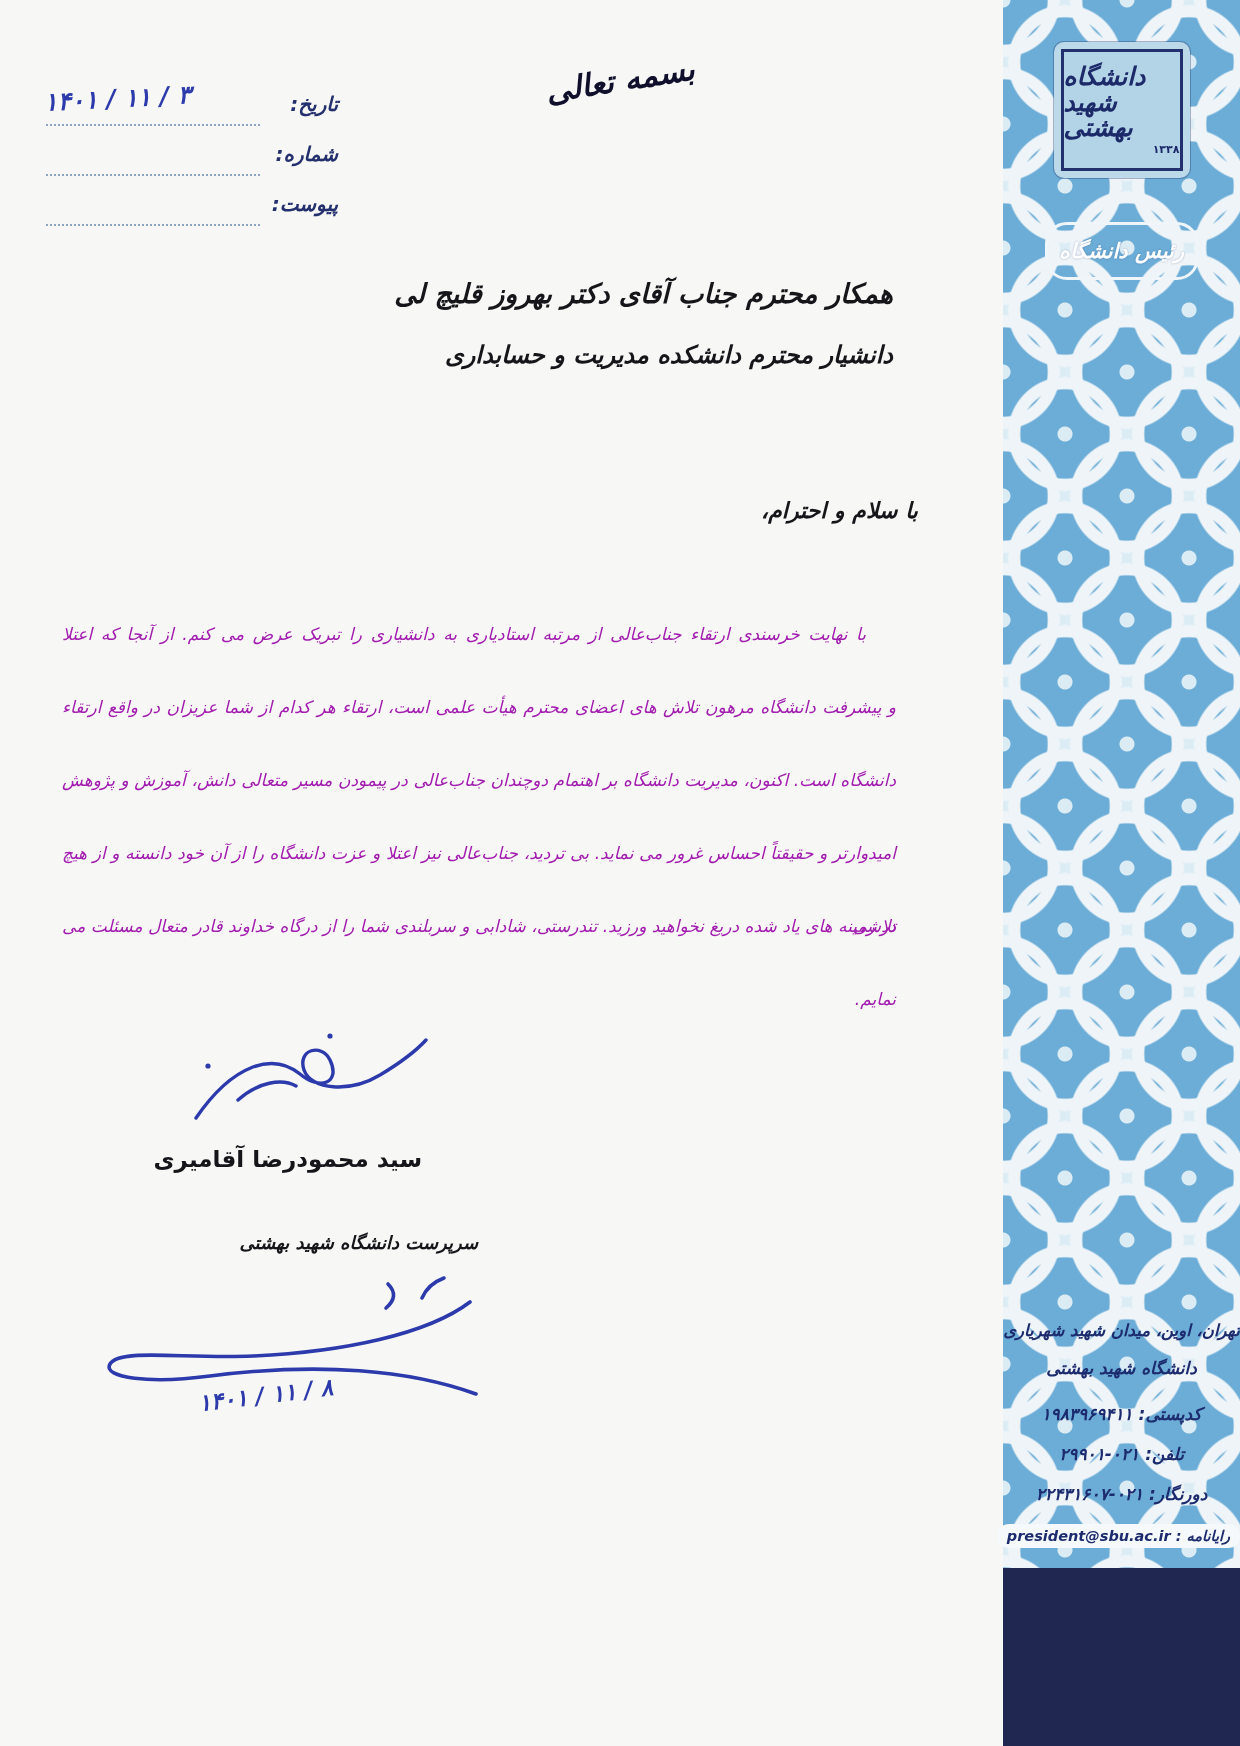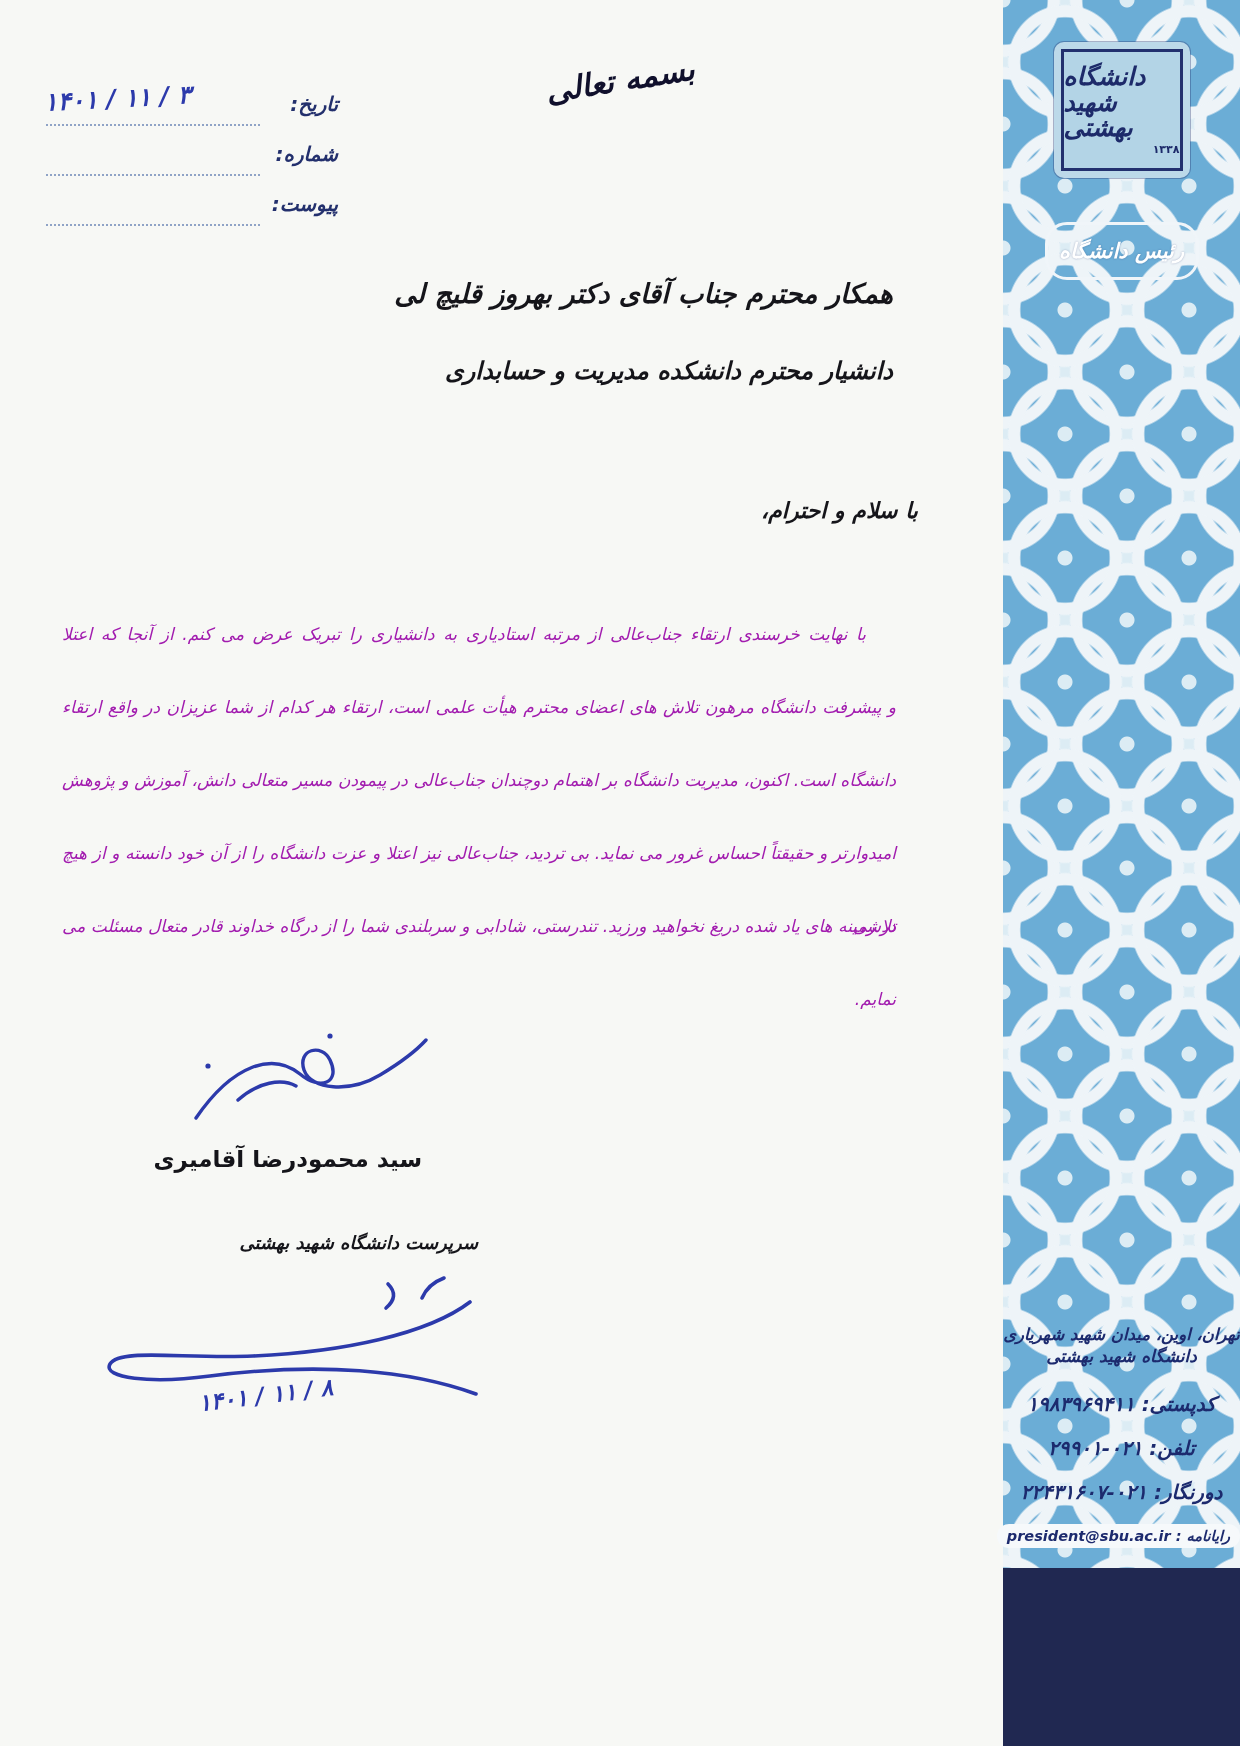--- a/index.html
+++ b/index.html
@@ -36,21 +36,21 @@
 
   
   .besmellah{
     position:absolute;left:500px;top:62px;width:240px;
     text-align:center;font-size:31px;font-weight:bold;font-style:italic;
     color:#10102c;transform:rotate(-9deg);direction:rtl;
   }
 
   
   .recipient{position:absolute;right:347px;top:278px;text-align:right;direction:rtl;}
-  .recipient-l1{font-size:27px;font-weight:bold;font-style:italic;margin-bottom:48px;white-space:nowrap;}
+  .recipient-l1{font-size:27px;font-weight:bold;font-style:italic;margin-bottom:32px;white-space:nowrap;}
   .recipient-l2{font-size:24px;font-weight:bold;font-style:italic;white-space:nowrap;}
 
   
   .salutation{
     position:absolute;right:322px;top:498px;
     font-size:22px;font-style:italic;font-weight:bold;direction:rtl;white-space:nowrap;
   }
 
   
   .letter-body{position:absolute;left:62px;top:598px;width:834px;}
@@ -107,23 +107,23 @@
     border:3px solid #f0f5f9;border-radius:22px;
     display:flex;align-items:center;justify-content:center;
     color:#ffffff;font-size:21px;font-weight:bold;font-style:italic;direction:rtl;
     text-shadow:0 0 2px rgba(30,50,110,.4);
   }
   .sidebar-address{
     position:absolute;left:0;right:0;bottom:198px;
     text-align:center;direction:rtl;color:#1c2a6e;
     font-weight:bold;font-style:italic;
   }
-  .addr-line1{font-size:16.5px;margin-bottom:2px;white-space:nowrap;}
+  .addr-line1{font-size:16.5px;margin-bottom:18px;white-space:nowrap;}
   .addr-line2{font-size:17px;margin-bottom:26px;}
-  .contact-row{font-size:20px;margin-bottom:20px;white-space:nowrap;}
+  .contact-row{font-size:17px;margin-bottom:20px;white-space:nowrap;}
   .email-pill{
     display:inline-block;background:#f6f9fb;border-radius:12px;
     padding:4px 10px;font-size:14.5px;font-weight:bold;color:#1c2a6e;
     direction:rtl;white-space:nowrap;
   }
   .sidebar-footer{
     position:absolute;left:0;right:0;bottom:0;height:178px;background:#202851;
   }
   svg{display:block;}
 </style>

